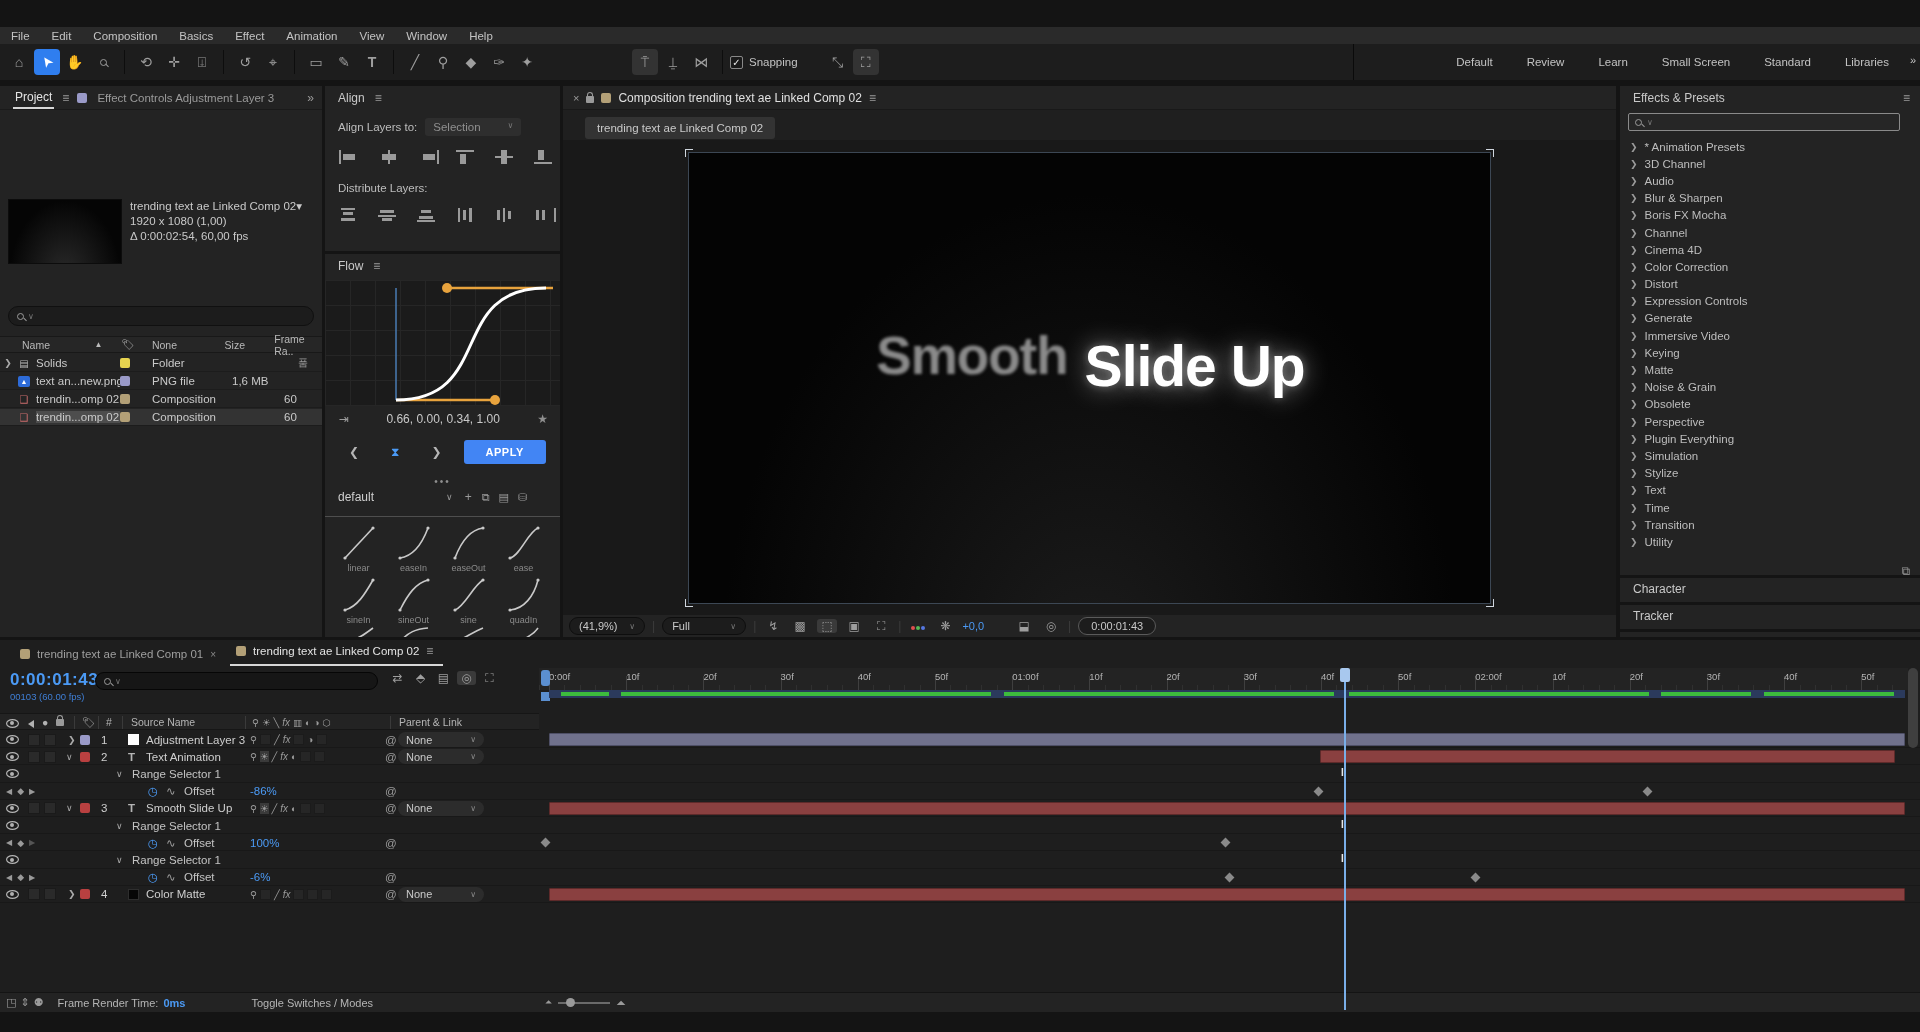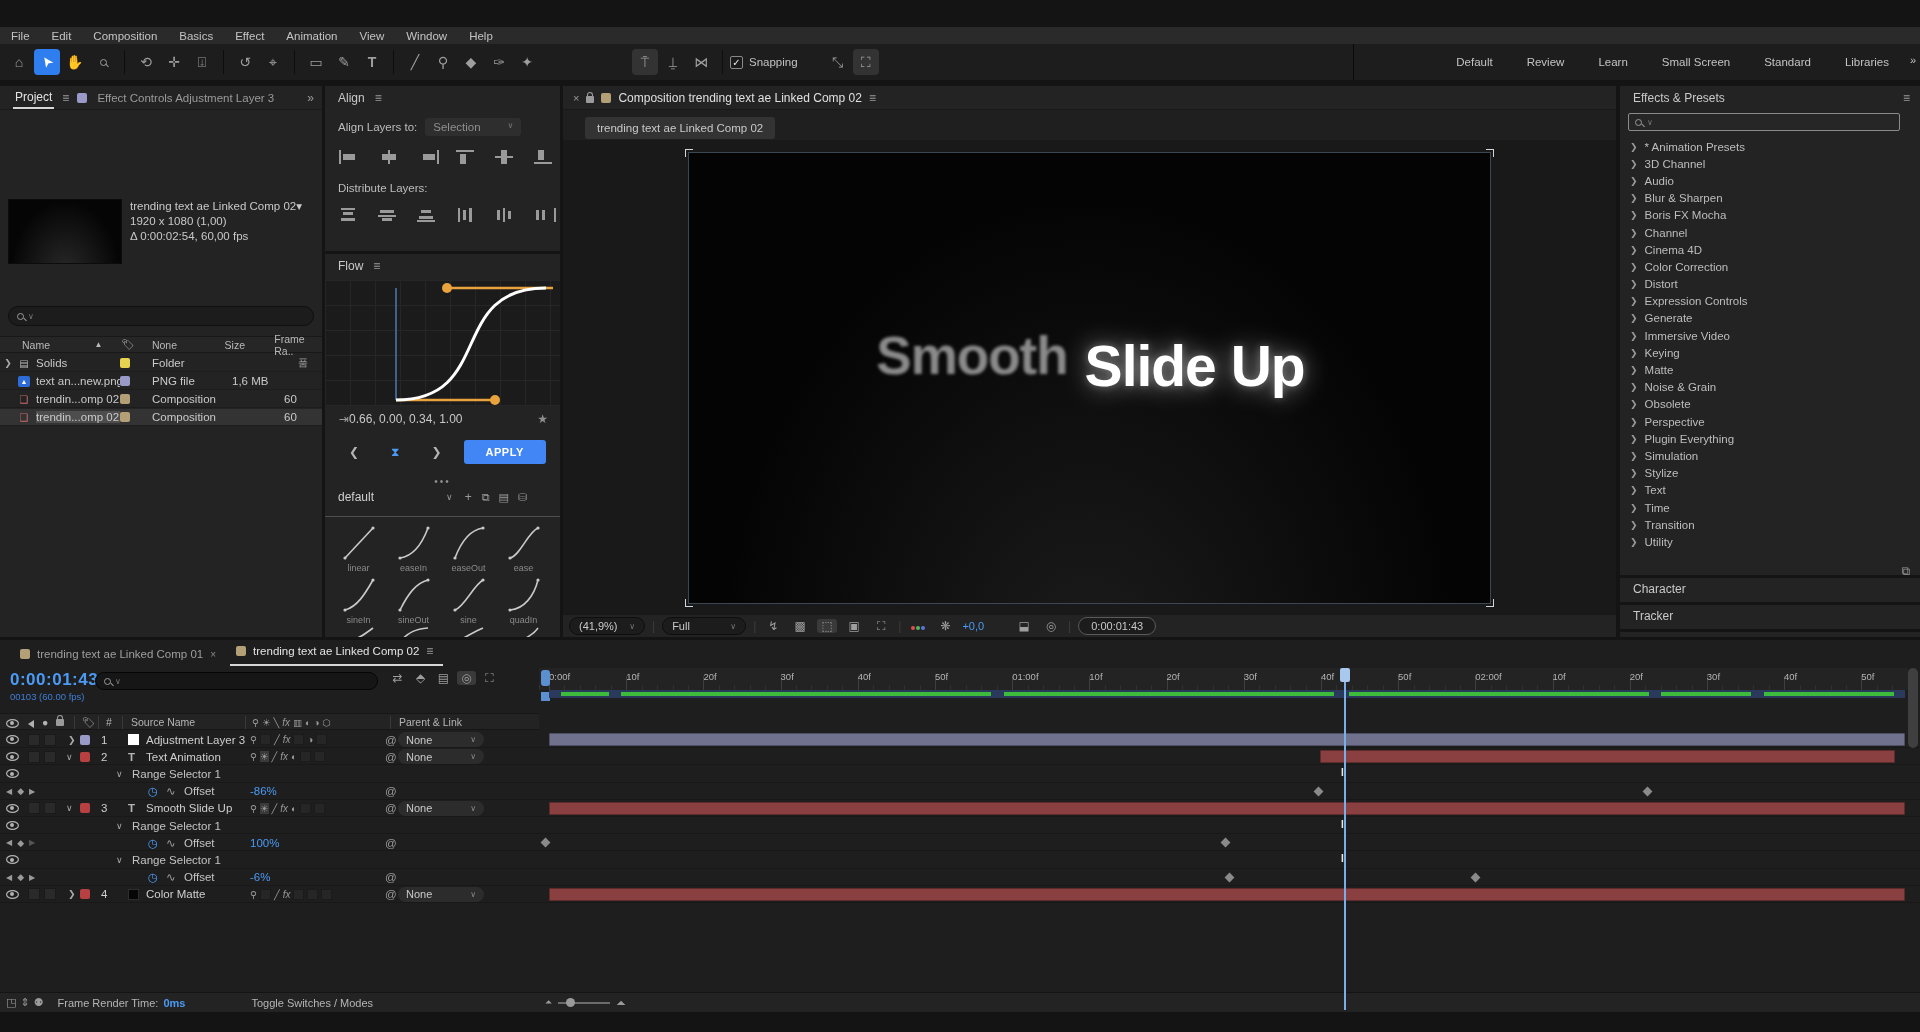--- a/index.html
+++ b/index.html
@@ -415,21 +415,21 @@
         <line x1="71" y1="8" x2="71" y2="120" stroke="#4a7db5" stroke-width="1.5"></line>
         <line x1="71" y1="120" x2="170" y2="120" stroke="#e8a33d" stroke-width="2.5"></line>
         <circle cx="170" cy="120" r="5" fill="#e8a33d"></circle>
         <line x1="122" y1="8" x2="228" y2="8" stroke="#e8a33d" stroke-width="2.5"></line>
         <circle cx="122" cy="8" r="5" fill="#e8a33d"></circle>
         <path d="M71,120 C170,120 122,8 221,8" stroke="#ffffff" stroke-width="3" fill="none"></path>
       </svg>
     </div>
     <div id="flow-vals">
       <span class="icon" style="margin-left:14px">⇥</span>
-      <span style="flex:1;text-align:left">0.66, 0.00, 0.34, 1.00</span>
+      <span style="flex:1;text-align:center">0.66, 0.00, 0.34, 1.00</span>
       <span style="margin-right:12px;color:#8f8f8f">★</span>
     </div>
     <div id="flow-nav">
       <span style="margin-left:24px;color:#b5b5b5">❮</span>
       <span style="margin-left:32px;color:#4b9af5">⧗</span>
       <span style="margin-left:32px;color:#b5b5b5">❯</span>
       <span id="apply-btn" style="margin-left:22px">APPLY</span>
     </div>
     <div id="flow-dots">•••</div>
     <div id="flow-preset-row">

